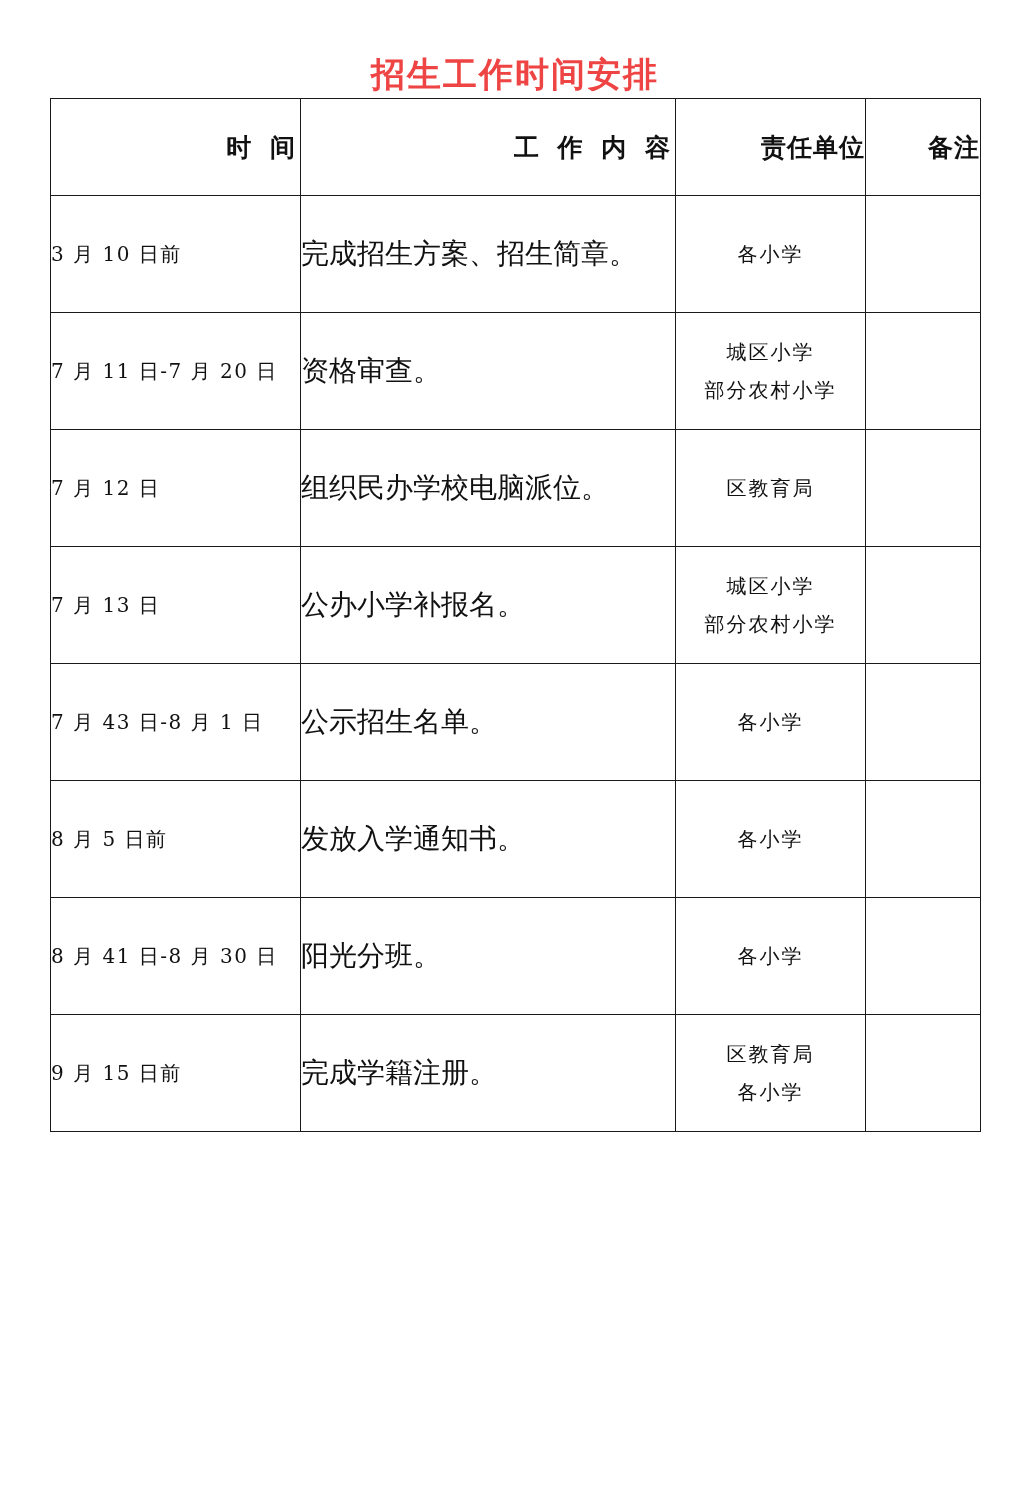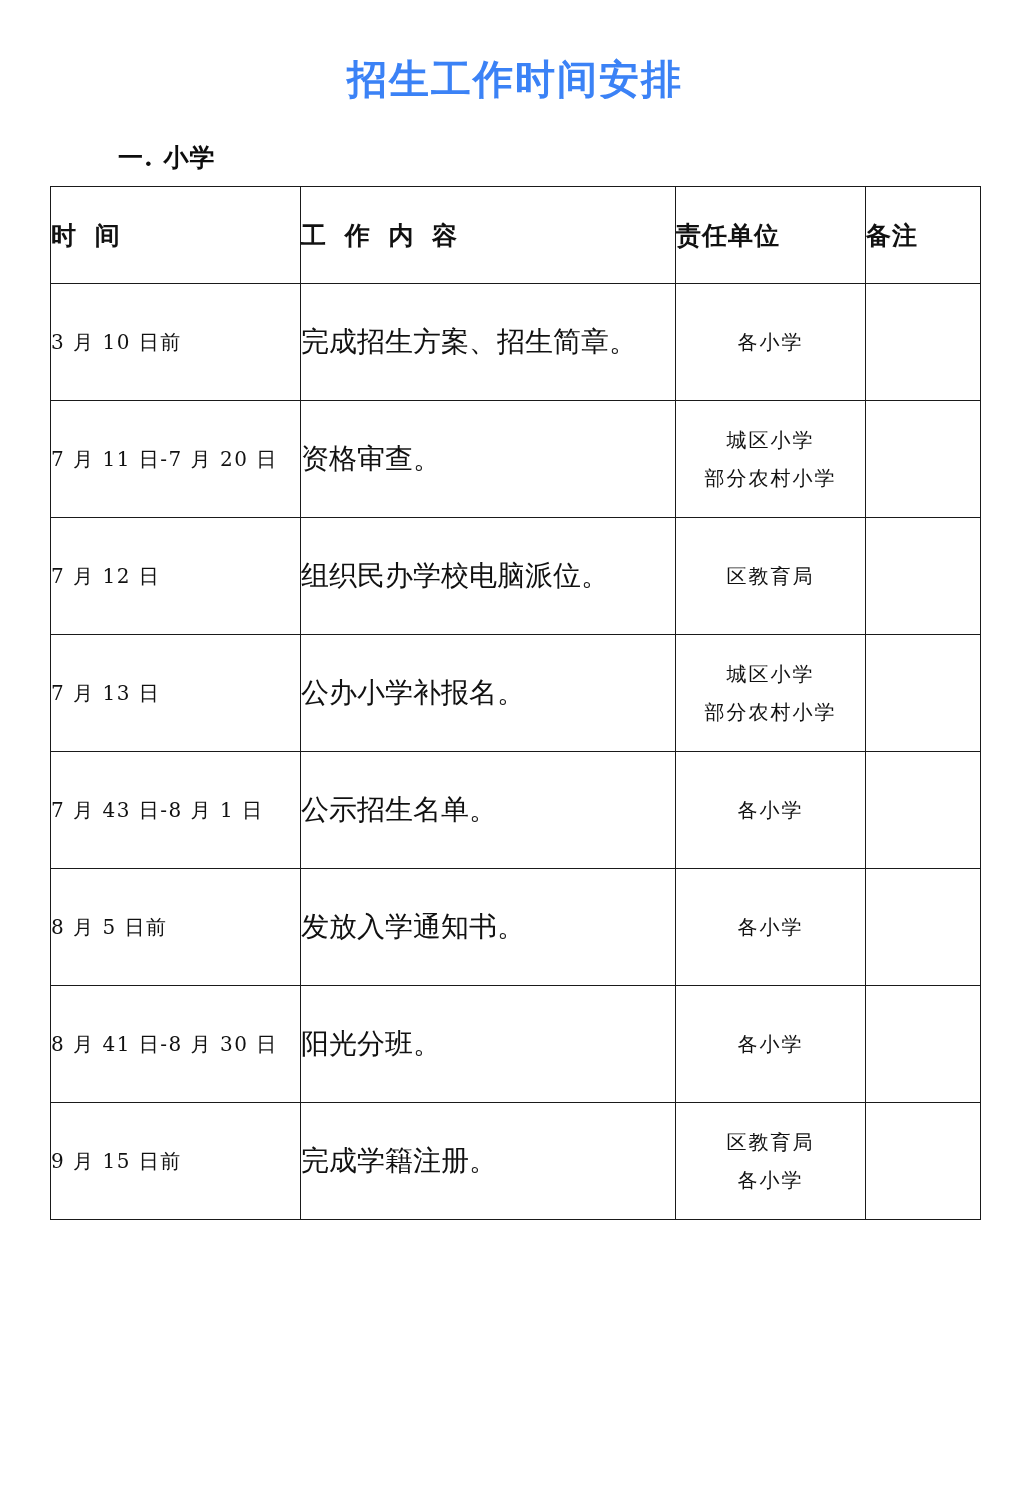--- a/index.html
+++ b/index.html
@@ -19,24 +19,24 @@
     width: 1030px;
     height: 1490px;
     box-sizing: border-box;
     padding: 0;
     position: relative;
   }
   .doc-title {
     text-align: center;
     font-family: "DejaVu Serif", "Liberation Serif", serif;
     font-weight: bold;
-    font-size: 40px;
+    font-size: 34px;
     letter-spacing: 2px;
     margin: 52px 0 0 0;
-    color: #3b82f6;
+    color: #ef4444;
   }
   .section-heading {
     font-family: "DejaVu Serif", "Liberation Serif", serif;
     font-weight: bold;
     font-size: 25px;
     margin: 34px 0 12px 118px;
     letter-spacing: 1px;
     color: #0d0d0d;
   }
   table.schedule {
@@ -50,21 +50,21 @@
     padding: 0;
     vertical-align: middle;
   }
   .col-time   { width: 250px; }
   .col-work   { width: 375px; }
   .col-unit   { width: 190px; }
   .col-remark { width: 115px; }
 
   thead td {
     height: 96px;
-    text-align: left;
+    text-align: right;
     font-weight: bold;
     font-size: 25px;
     letter-spacing: 5px;
   }
   thead td.tight { letter-spacing: 1px; }
 
   tbody td {
     height: 116px;
   }
   .cell-time {
@@ -88,21 +88,20 @@
   .cell-unit div { white-space: nowrap; }
   .cell-remark { }
 </style>
 </head>
 <body>
 
 <div class="page">
 
   <h1 class="doc-title">招生工作时间安排</h1>
 
-  <div class="section-heading">一. 小学</div>
 
   <table class="schedule">
     <colgroup>
       <col class="col-time">
       <col class="col-work">
       <col class="col-unit">
       <col class="col-remark">
     </colgroup>
     <thead>
       <tr>

